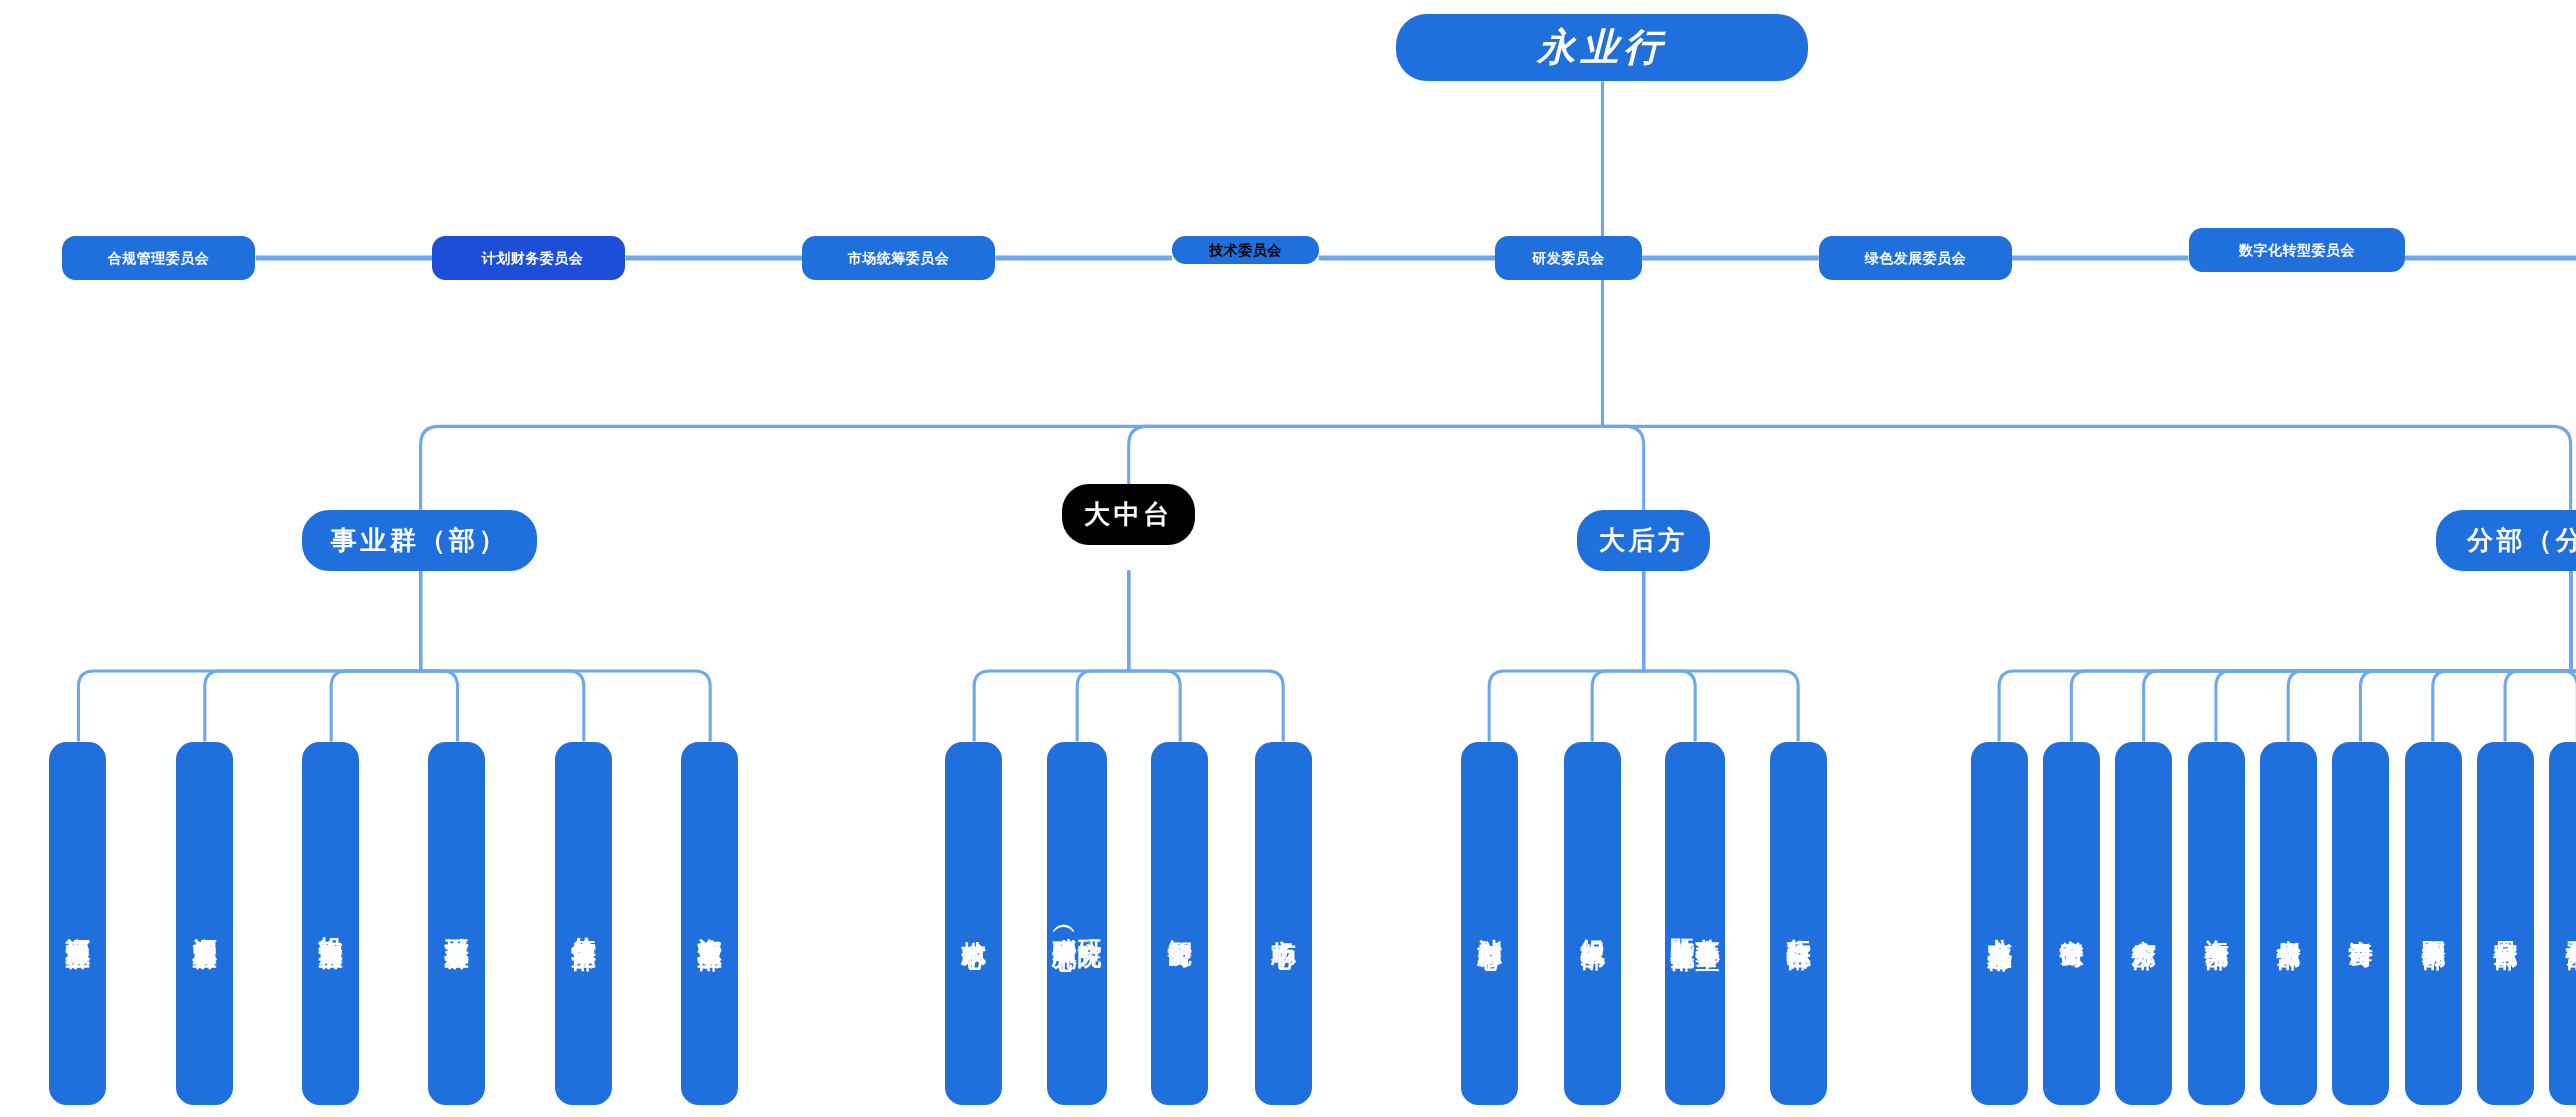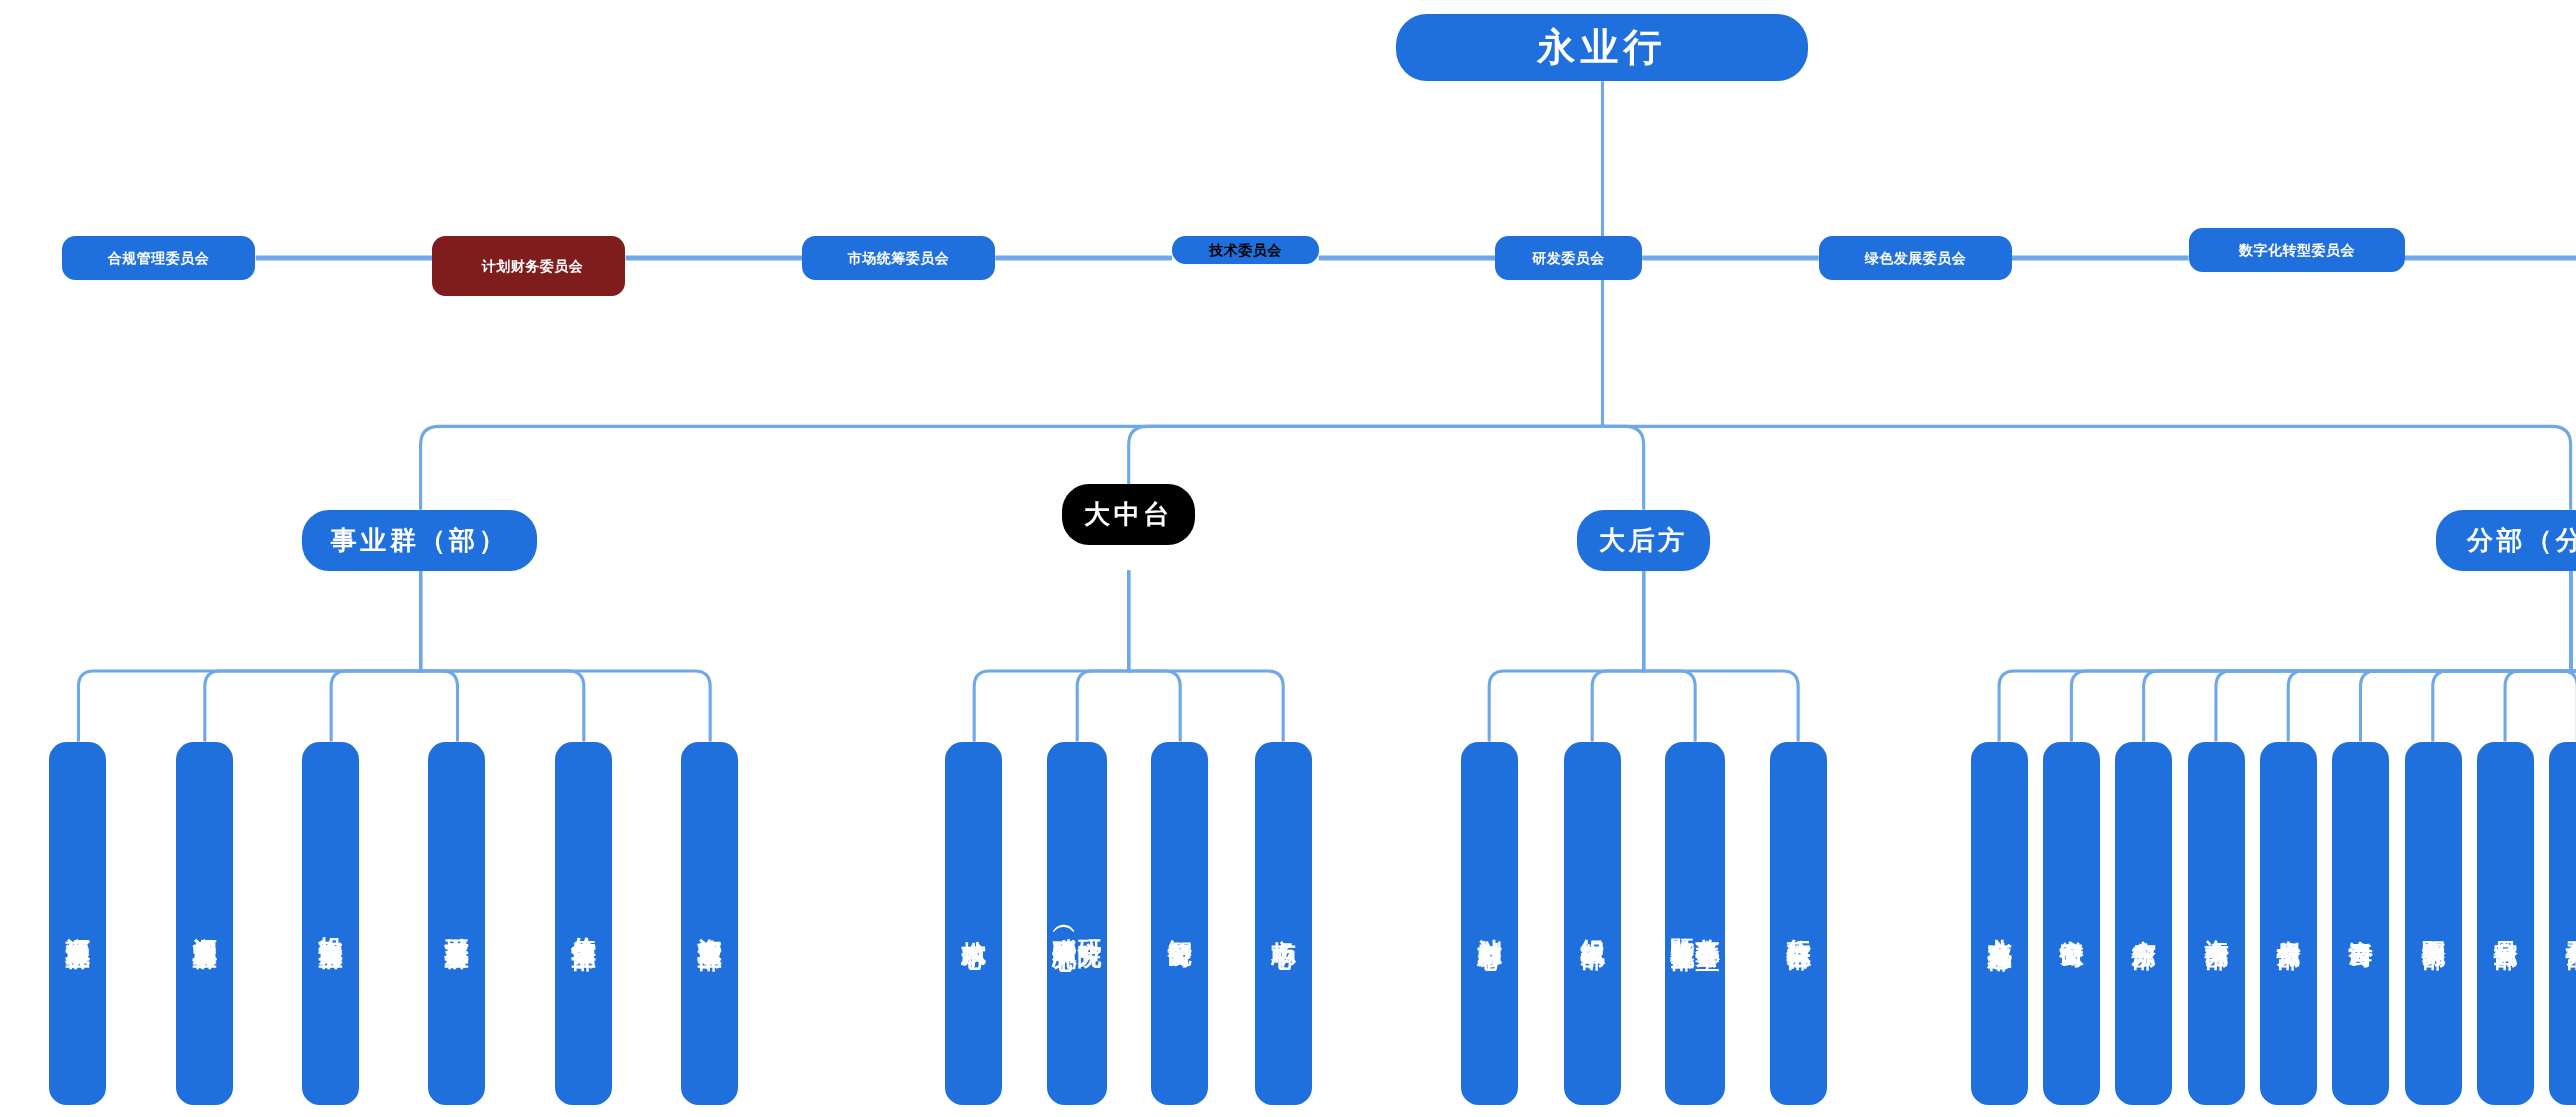--- a/index.html
+++ b/index.html
@@ -18,20 +18,21 @@
     box-sizing:border-box;
     text-align:center;
     line-height:1.18;
     letter-spacing:1px;
   }
   .root{
     border-radius:31px;
     font-size:38px;
     letter-spacing:5.2px;
     font-weight:600;
+    font-style:italic;
   }
   .committee{
     border-radius:13.4px;
     font-size:14px;
     letter-spacing:0.5px;
     font-weight:600;
     white-space:nowrap;
   }
   .group{
     border-radius:27px;
@@ -116,21 +117,21 @@
       <path d="M 4990 1108 L 4990 1303 L 5394.058823529412 1303 Q 5424.058823529412 1303 5424.058823529412 1333 L 5424.058823529412 1440" fill="none" stroke="#6ea8e8" stroke-width="6" stroke-linecap="butt"></path>
       <path d="M 4990 1108 L 4990 1303 L 5534.411764705882 1303 Q 5564.411764705882 1303 5564.411764705882 1333 L 5564.411764705882 1440" fill="none" stroke="#6ea8e8" stroke-width="6" stroke-linecap="butt"></path>
       <path d="M 4990 1108 L 4990 1303 L 5674.764705882352 1303 Q 5704.764705882352 1303 5704.764705882352 1333 L 5704.764705882352 1440" fill="none" stroke="#6ea8e8" stroke-width="6" stroke-linecap="butt"></path>
       <path d="M 4990 1108 L 4990 1303 L 5815.117647058823 1303 Q 5845.117647058823 1303 5845.117647058823 1333 L 5845.117647058823 1440" fill="none" stroke="#6ea8e8" stroke-width="6" stroke-linecap="butt"></path>
       <path d="M 4990 1108 L 4990 1303 L 5955.470588235294 1303 Q 5985.470588235294 1303 5985.470588235294 1333 L 5985.470588235294 1440" fill="none" stroke="#6ea8e8" stroke-width="6" stroke-linecap="butt"></path>
       <path d="M 4990 1108 L 4990 1303 L 6095.823529411765 1303 Q 6125.823529411765 1303 6125.823529411765 1333 L 6125.823529411765 1440" fill="none" stroke="#6ea8e8" stroke-width="6" stroke-linecap="butt"></path>
     </svg>
   <div id="nodes">
       <div class="node root" style="left: 1396px; top: 14.4px; width: 412px; height: 67px; background: rgb(31, 111, 221); color: rgb(255, 255, 255);">永业行</div>
       <div class="node committee" style="left: 62px; top: 236px; width: 193px; height: 44px; background: rgb(31, 111, 221); color: rgb(255, 255, 255);">合规管理委员会</div>
-      <div class="node committee" style="left: 432px; top: 236px; width: 193px; height: 60px; background: #7f1d1d; color: rgb(255, 255, 255); padding-left: 8px;">计划财务委员会</div>
+      <div class="node committee" style="left: 432px; top: 236px; width: 193px; height: 44px; background: #1d4ed8; color: rgb(255, 255, 255); padding-left: 8px;">计划财务委员会</div>
       <div class="node committee" style="left: 802px; top: 236px; width: 193px; height: 44px; background: rgb(31, 111, 221); color: rgb(255, 255, 255);">市场统筹委员会</div>
       <div class="node committee" style="left: 1172px; top: 236px; width: 147px; height: 28px; background: rgb(31, 111, 221); color: #000000;">技术委员会</div>
       <div class="node committee" style="left: 1495px; top: 236px; width: 147px; height: 44px; background: rgb(31, 111, 221); color: rgb(255, 255, 255);">研发委员会</div>
       <div class="node committee" style="left: 1819px; top: 236px; width: 193px; height: 44px; background: rgb(31, 111, 221); color: rgb(255, 255, 255);">绿色发展委员会</div>
       <div class="node committee" style="left: 2189px; top: 228px; width: 216px; height: 44px; background: rgb(31, 111, 221); color: rgb(255, 255, 255);">数字化转型委员会</div>
       <div class="node group" style="left: 302px; top: 510px; width: 235px; height: 61px; background: rgb(31, 111, 221); color: rgb(255, 255, 255);">事业群（部）</div>
       <div class="node group" style="left: 1062px; top: 484px; width: 133px; height: 61px; background: #000000; color: rgb(255, 255, 255);">大中台</div>
       <div class="node group" style="left: 1577px; top: 510px; width: 133px; height: 61px; background: rgb(31, 111, 221); color: rgb(255, 255, 255);">大后方</div>
       <div class="node group" style="left: 2436px; top: 510px; width: 269px; height: 61px; background: rgb(31, 111, 221); color: rgb(255, 255, 255);">分部（分公司）</div>
       <div class="node leaf" style="left: 49px; top: 742px; width: 57px; height: 363px; background: rgb(31, 111, 221); color: rgb(255, 255, 255);">资源环境事业群</div>

